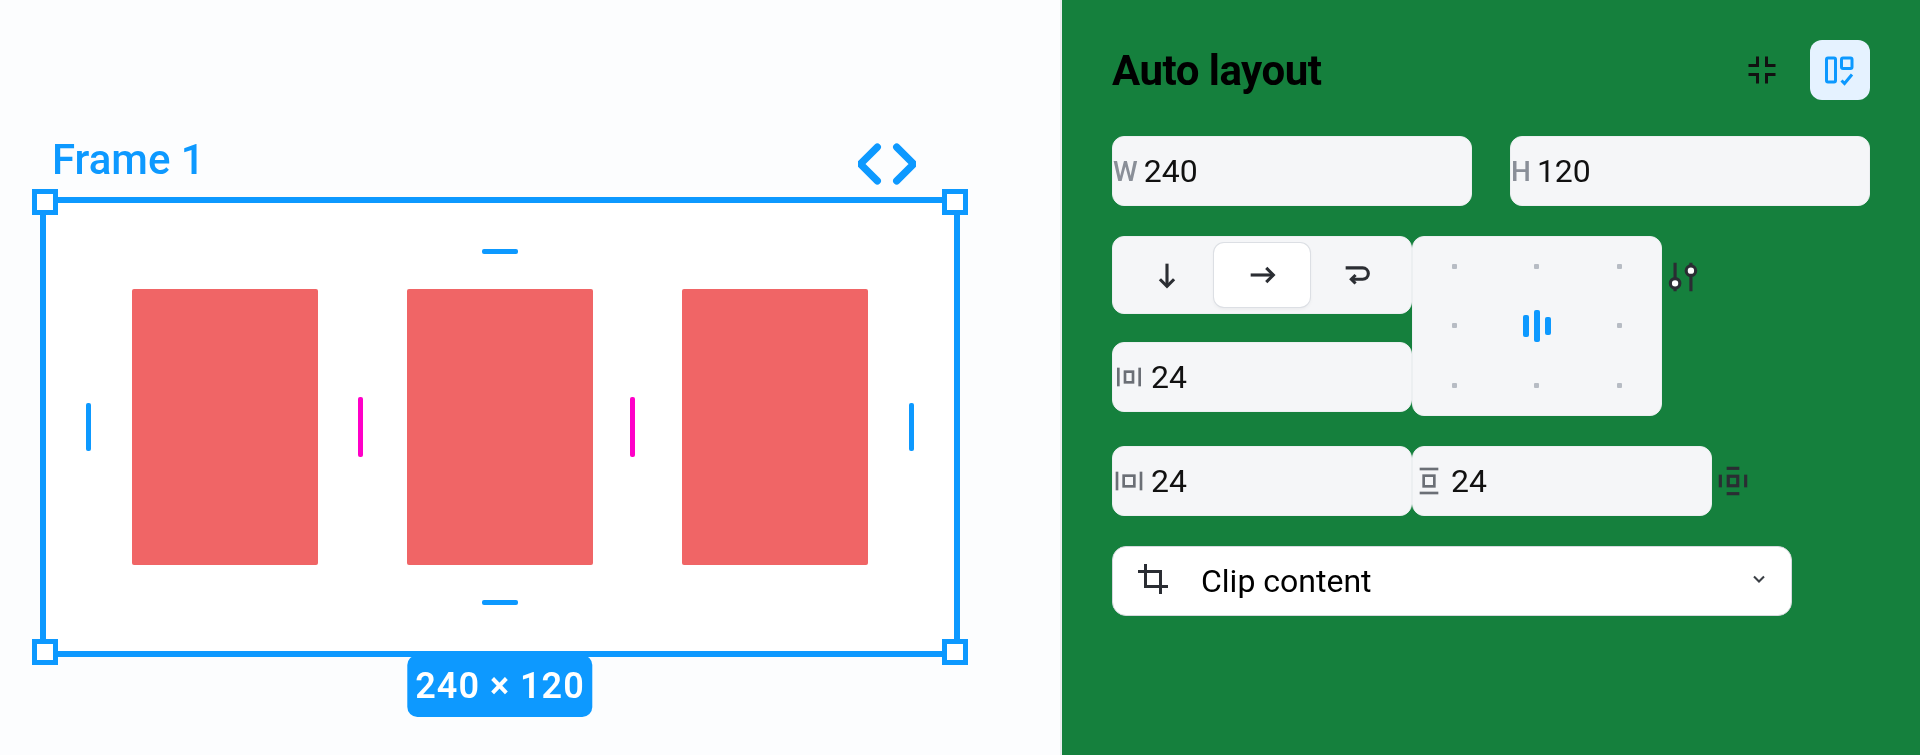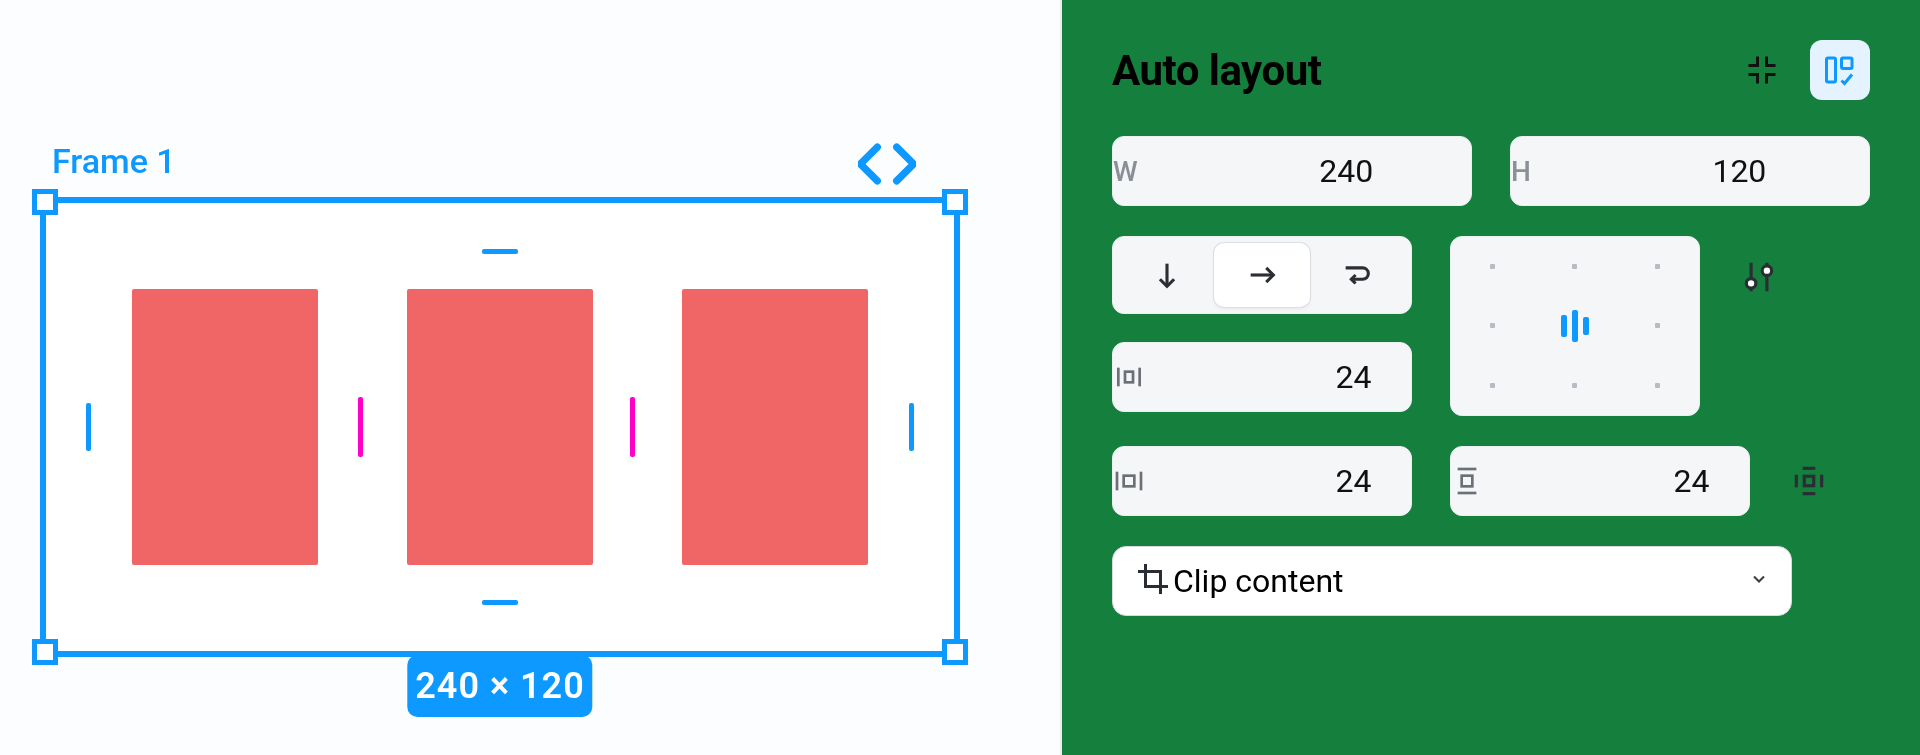--- a/index.html
+++ b/index.html
@@ -4,21 +4,21 @@
 <style>
   * { box-sizing: border-box; }
   html, body { margin:0; padding:0; font-family: -apple-system, BlinkMacSystemFont, "Segoe UI", Roboto, sans-serif; background:#fff; }
   .app { display:flex; width:1920px; height:755px; }
 
   
   .canvas-side { position:relative; width:1102px; height:100%; background:#fcfdfe; }
   .panel-side  { position:relative; flex:1; height:100%; background:#15803d; border-left:1px solid #eceff2; padding:40px 50px 0 50px;}
   .canvas-side::after{ content:""; position:absolute; right:0; top:0; bottom:0; width:1px; background:#eaecef; }
 
-  .frame-label { position:absolute; left:52px; top:141px; color:#0d99ff; font-size:34px; font-weight:500; }
+  .frame-label { position:absolute; left:52px; top:135px; color:#0d99ff; font-size:42px; font-weight:500; }
   .code-icon   { position:absolute; right:145px; top:135px; width:58px; height:40px; color:#0d99ff; }
   .sel-frame   { position:absolute; left:40px; top:197px; width:920px; height:460px; border:6px solid #0d99ff; background:#ffffff; }
   .handle { position:absolute; width:26px; height:26px; background:#fff; border:5px solid #0d99ff; }
   .h-tl{ left:-14px; top:-14px;} .h-tr{ right:-14px; top:-14px;} .h-bl{ left:-14px; bottom:-14px;} .h-br{ right:-14px; bottom:-14px;}
   .items { position:absolute; left:86px; top:86px; right:86px; bottom:86px; display:flex; justify-content:space-between; align-items:stretch; }
   .items .box{ width:186px; background:#f06566; border-radius:2px;}
   
   .gh{ position:absolute; width:36px; height:5px; background:#0d99ff; border-radius:2px; left:50%; transform:translateX(-50%);} 
   .gh.top{ top:46px;} .gh.bot{ bottom:46px;}
   .gv{ position:absolute; width:5px; height:48px; border-radius:2px; top:50%; transform:translateY(-50%);} 
@@ -32,43 +32,43 @@
   .header-icons{ display:flex; gap:18px; align-items:center;}
   .iconbtn{ width:60px; height:60px; border-radius:12px; display:flex; align-items:center; justify-content:center; color:#111; cursor:pointer;}
   .iconbtn.active{ background:#e5f2ff; color:#0d99ff;}
   .iconbtn svg{ width:36px; height:36px; stroke:currentColor; fill:none; stroke-width:2;}
   
   .controls-grid{ display:grid; grid-template-columns: 360px 360px; gap:28px 38px; align-items:start;}
 
   .field{ display:flex; align-items:stretch; background:#f5f6f8; border:1px solid #eceff1; border-radius:12px; height:70px;}
   .field .prefix{ width:64px; display:flex; align-items:center; justify-content:center; color:#8a8f98; font-size:28px; font-weight:500;}
   .field .prefix svg{ width:32px; height:32px; stroke:#6b6f76; fill:none; stroke-width:2;}
-  .field input{ flex:1; border:none; background:transparent; font-size:32px; font-weight:400; color:#111; padding:0 6px; outline:none; font-family:inherit;text-align:center;}
+  .field input{ flex:1; border:none; background:transparent; font-size:32px; font-weight:400; color:#111; padding:0 6px; outline:none; font-family:inherit;}
   .field .caret{ width:58px; border-left:1px solid #e3e6ea; display:flex; align-items:center; justify-content:center;}
   .field .caret svg{ width:20px; height:20px; stroke:#3b3f45; fill:none; stroke-width:2.5;}
   
   .dir-group{ display:flex; background:#f5f6f8; border:1px solid #eceff1; border-radius:12px; height:78px; width:300px; padding:6px;}
   .dir-group .opt{ flex:1; display:flex; align-items:center; justify-content:center; border-radius:10px; cursor:pointer;}
   .dir-group .opt.active{ background:#ffffff; box-shadow:0 0 0 1px #dcdfe4, 0 2px 4px rgba(0,0,0,.06);}
   .dir-group .opt svg{ width:34px; height:34px; stroke:#2b2e33; fill:none; stroke-width:2.2;}
   
   .align-grid{ background:#f5f6f8; border:1px solid #eceff1; border-radius:12px; height:180px; width:250px; display:grid; grid-template-columns:repeat(3,1fr); grid-template-rows:repeat(3,1fr);}
   .align-grid .c{ display:flex; align-items:center; justify-content:center;}
   .align-grid .dot{ width:5px; height:5px; background:#b7bcc4; border-radius:1px;}
   .align-glyph{ display:flex; gap:5px; align-items:center;}
   .align-glyph span{ width:6px; background:#0d99ff; border-radius:2px;}
   .align-glyph span:nth-child(1){ height:22px;} .align-glyph span:nth-child(2){ height:32px;} .align-glyph span:nth-child(3){ height:18px;}
   
   .side-icon{ width:42px; height:42px; display:flex; align-items:center; justify-content:center; cursor:pointer;}
   .side-icon svg{ width:38px; height:38px; stroke:#2a2d33; fill:none; stroke-width:2;}
   
-  .align-row, .gap-row, .pad-row{ display:flex; align-items:flex-start; gap:38px;}
+  .align-row, .gap-row, .pad-row{ display:flex; align-items:flex-start; }
   .align-col{ display:flex; flex-direction:column; gap:28px; width:300px;}
   
-  .clip-field{ width:680px; height:70px; border:1px solid #d6d9de; border-radius:14px; background:#fff; display:flex; align-items:center; padding:0 22px; gap:2px; cursor:pointer;}
+  .clip-field{ width:680px; height:70px; border:1px solid #d6d9de; border-radius:14px; background:#fff; display:flex; align-items:center; padding:0 22px; gap:30px; cursor:pointer;}
   .clip-field svg{ width:36px; height:36px; stroke:#2a2d33; fill:none; stroke-width:2;}
   .clip-field .label{ font-size:32px;}
   .clip-field .sp{ flex:1;}
   .clip-caret svg{ width:20px; height:20px; stroke:#3b3f45; fill:none; stroke-width:2.5;}
   
   .panel-body{ display:flex; flex-direction:column; gap:30px;}
 </style>
 </head>
 <body>
 

